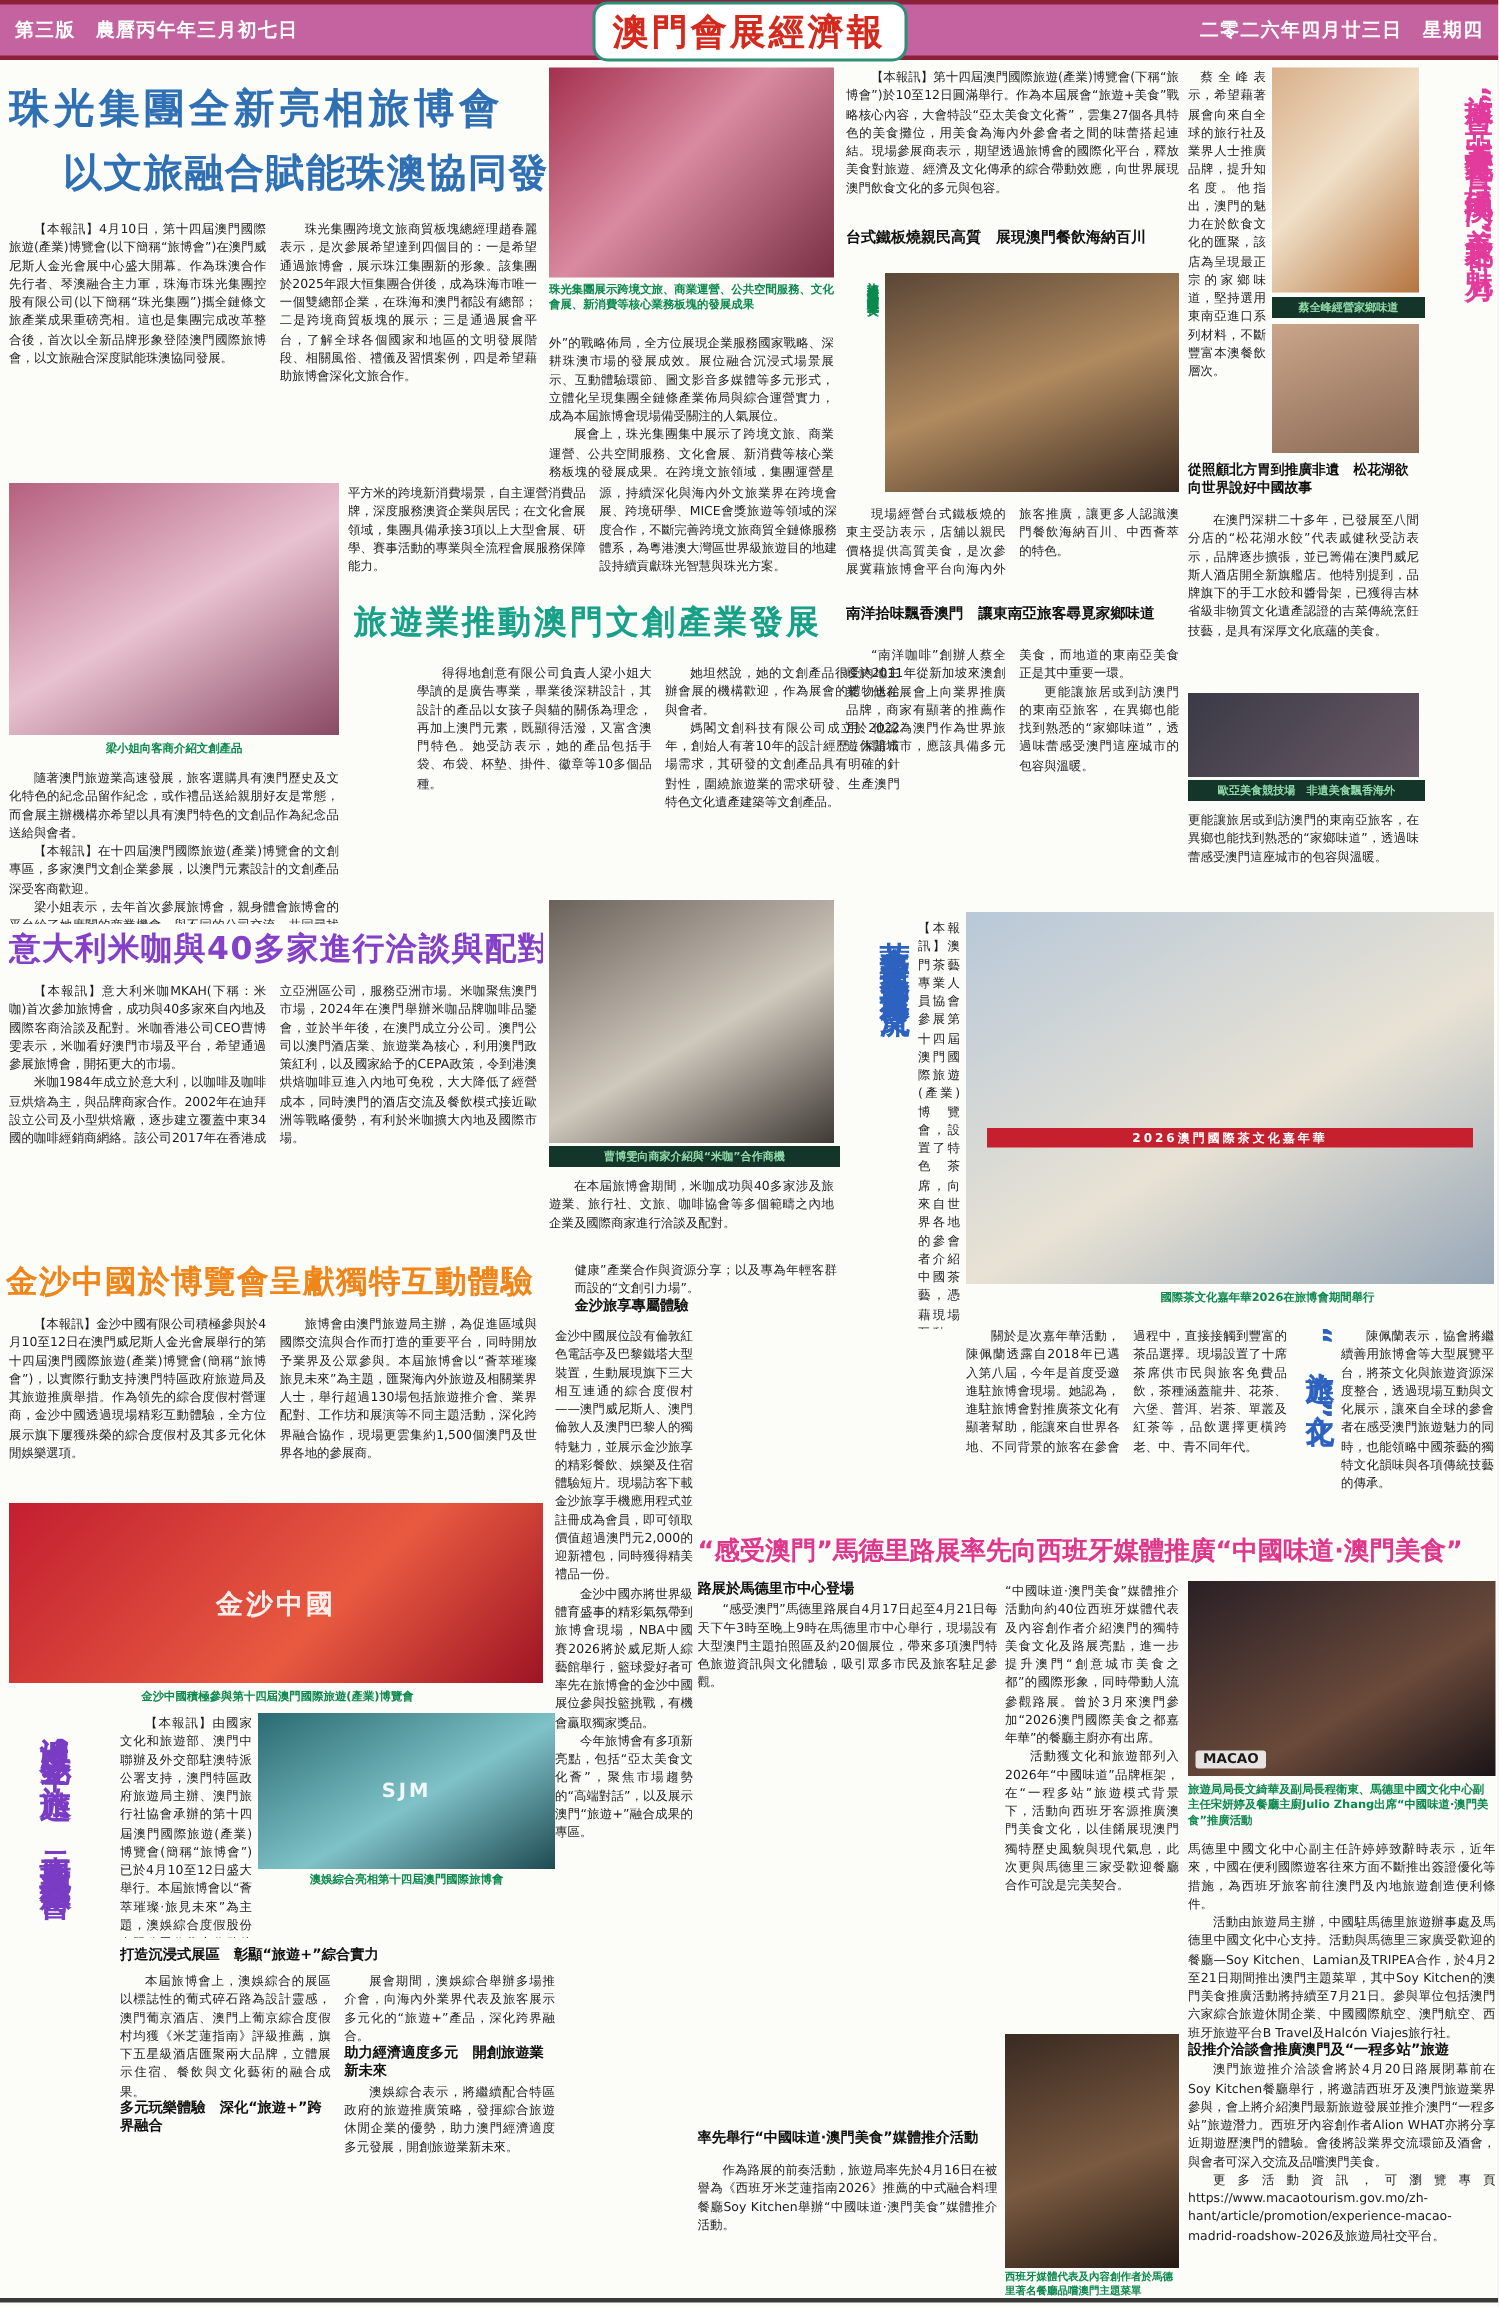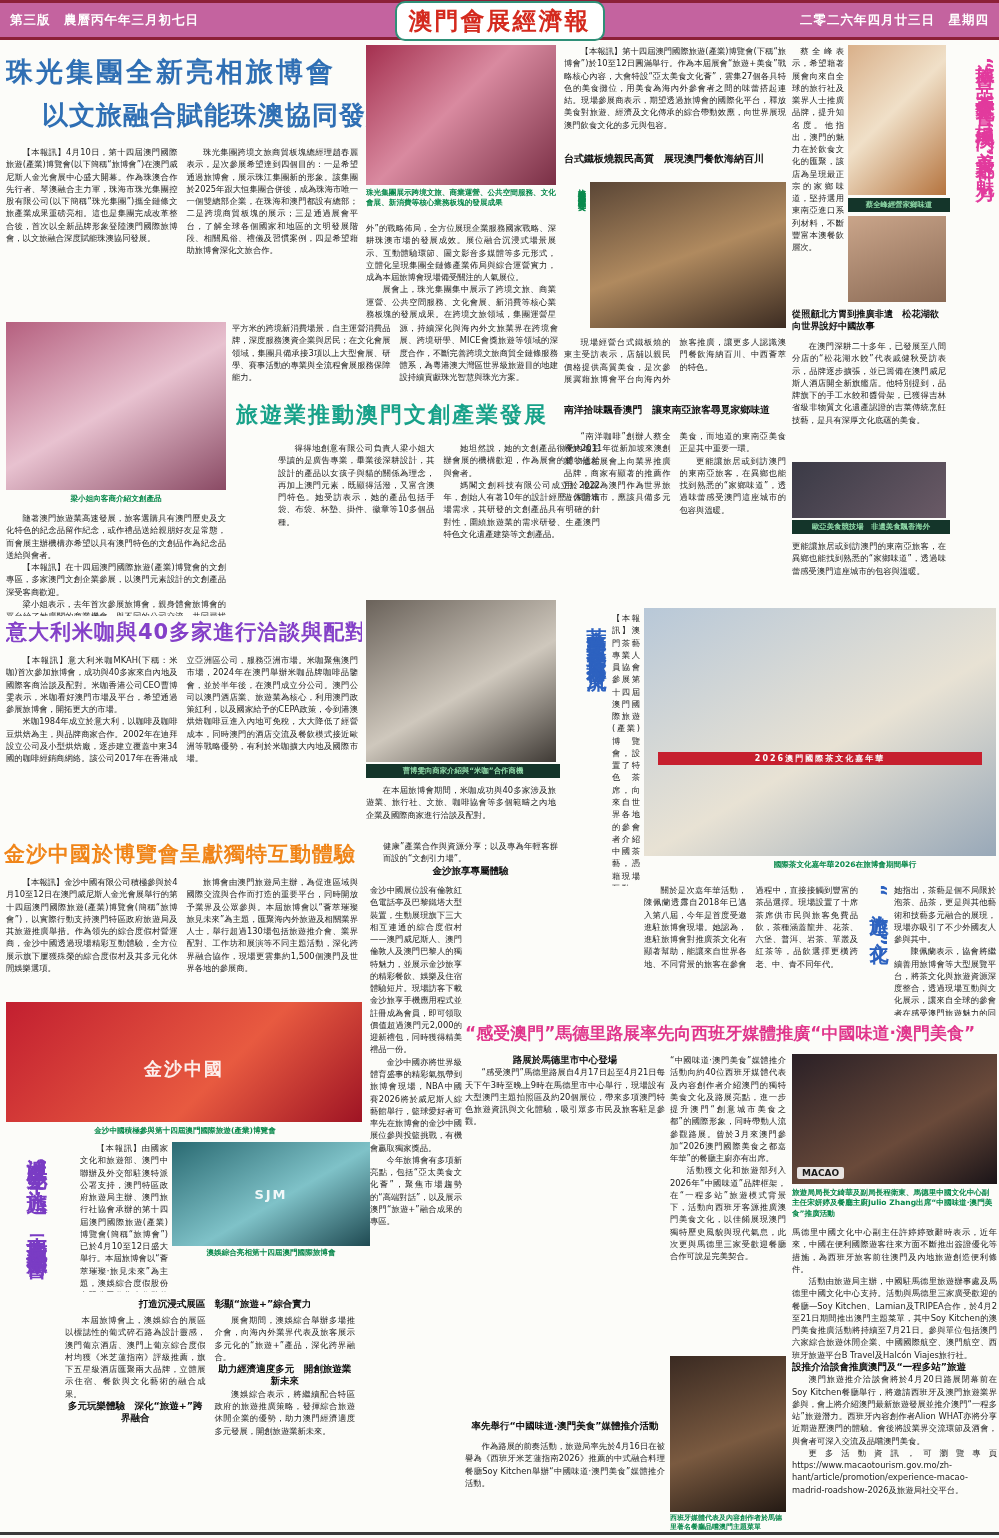--- a/index.html
+++ b/index.html
@@ -12,21 +12,21 @@
   #masthead-box{position:absolute;left:50%;top:1px;transform:translateX(-50%);
           background:#fff;border:2px solid #2e8f77;border-radius:10px;padding:2px 12px;
           color:#d42a1e;font-family:"DejaVu Serif",serif;font-weight:bold;font-size:24px;
           letter-spacing:2px;white-space:nowrap;z-index:5;}
   
   .blk{position:absolute;overflow:hidden;}
   .body{font-size:8.3px;line-height:1.48;text-align:justify;color:#1d1d1d;}
   .body p{margin:0;text-indent:2em;}
   .c2{column-count:2;column-gap:9px;}
   .hl{font-weight:bold;white-space:nowrap;}
-  .sub{font-weight:bold;color:#111;text-align:center;font-size:9.5px;line-height:1.3;margin:2px 0;text-indent:0 !important;}
+  .sub{font-weight:bold;color:#111;text-align:left;font-size:9.5px;line-height:1.3;margin:2px 0;text-indent:0 !important;}
   .capg{color:#0c8a4e;font-weight:bold;font-size:7.6px;line-height:1.35;}
   .capc{text-align:center;}
   .capbar{background:#14352a;color:#8fd9a8;font-size:7.4px;font-weight:bold;text-align:center;
           line-height:1.3;padding:2px 2px;overflow:hidden;}
   .vhead{writing-mode:vertical-rl;font-weight:bold;letter-spacing:3px;line-height:1.1;white-space:nowrap;}
   
   .photo{position:absolute;overflow:hidden;display:flex;align-items:flex-end;justify-content:flex-start;}
   .ph-booth{background:linear-gradient(135deg,#a4304f 0%,#d98aa0 45%,#7a2f45 100%);}
   .ph-tie{background:linear-gradient(160deg,#5a4636 0%,#b08a5f 50%,#3c2c22 100%);}
   .ph-food{background:linear-gradient(135deg,#d9b08a 0%,#f0e0c8 45%,#b5743f 100%);}
@@ -140,21 +140,20 @@
   </div>
   <div class="photo ph-tea" style="left:644px;top:608px;width:352px;height:248px;">
     <div class="ribbon">2026澳門國際茶文化嘉年華</div>
   </div>
   <div class="blk capg capc" style="left:700px;top:860px;width:290px;height:14px;">國際茶文化嘉年華2026在旅博會期間舉行</div>
   <div class="blk body c2" style="left:644px;top:884px;width:214px;height:132px;">
     <p>關於是次嘉年華活動，陳佩蘭透露自2018年已邁入第八屆，今年是首度受邀進駐旅博會現場。她認為，進駐旅博會對推廣茶文化有顯著幫助，能讓來自世界各地、不同背景的旅客在參會過程中，直接接觸到豐富的茶品選擇。現場設置了十席茶席供市民與旅客免費品飲，茶種涵蓋龍井、花茶、六堡、普洱、岩茶、單叢及紅茶等，品飲選擇更橫跨老、中、青不同年代。</p>
   </div>
   <div class="blk vhead" style="left:864px;top:884px;width:26px;height:132px;font-size:19px;color:#2d62c0;">“旅遊＋文化”</div>
   <div class="blk body" style="left:894px;top:884px;width:102px;height:132px;">
-    <p style="text-indent:0;">她指出，茶藝是個不局限於泡茶、品茶，更是與其他藝術和技藝多元融合的展現，現場亦吸引了不少外國友人參與其中。</p>
     <p>陳佩蘭表示，協會將繼續善用旅博會等大型展覽平台，將茶文化與旅遊資源深度整合，透過現場互動與文化展示，讓來自全球的參會者在感受澳門旅遊魅力的同時，也能領略中國茶藝的獨特文化韻味與各項傳統技藝的傳承。</p>
   </div>
 
   <div class="blk hl" style="left:4px;top:840px;width:370px;font-size:21px;color:#f08519;letter-spacing:1px;">金沙中國於博覽會呈獻獨特互動體驗</div>
   <div class="blk body" style="left:383px;top:840px;width:175px;height:42px;">
     <p style="text-indent:0;">健康”產業合作與資源分享；以及專為年輕客群而設的“文創引力場”。</p>
     <p class="sub">金沙旅享專屬體驗</p>
   </div>
   <div class="blk body c2" style="left:6px;top:836px;width:352px;height:114px;margin-top:40px;">
     <p>【本報訊】金沙中國有限公司積極參與於4月10至12日在澳門威尼斯人金光會展舉行的第十四屆澳門國際旅遊(產業)博覽會(簡稱“旅博會”)，以實際行動支持澳門特區政府旅遊局及其旅遊推廣舉措。作為領先的綜合度假村營運商，金沙中國透過現場精彩互動體驗，全方位展示旗下屢獲殊榮的綜合度假村及其多元化休閒娛樂選項。</p>
@@ -199,21 +198,21 @@
 
   <div class="blk vhead" style="left:14px;top:1142px;width:34px;height:392px;font-size:21px;color:#7a3cc4;">澳娛以多元“旅遊+”元素展現亮相旅博會</div>
   <div class="blk body" style="left:80px;top:1142px;width:88px;height:150px;">
     <p>【本報訊】由國家文化和旅遊部、澳門中聯辦及外交部駐澳特派公署支持，澳門特區政府旅遊局主辦、澳門旅行社協會承辦的第十四屆澳門國際旅遊(產業)博覽會(簡稱“旅博會”)已於4月10至12日盛大舉行。本屆旅博會以“薈萃璀璨·旅見未來”為主題，澳娛綜合度假股份有限公司作為合作夥伴積極參展，於開幕典禮主禮並分享高質量發展的最新成果。</p>
   </div>
   <div class="photo ph-ay" style="left:172px;top:1142px;width:198px;height:104px;">
     <span class="ph-label">SJM</span>
   </div>
   <div class="blk capg capc" style="left:172px;top:1248px;width:198px;height:14px;">澳娛綜合亮相第十四屆澳門國際旅博會</div>
   <div class="blk sub" style="left:80px;top:1296px;width:290px;height:14px;">打造沉浸式展區　彰顯“旅遊+”綜合實力</div>
-  <div class="blk body c2" style="left:65px;top:1314px;width:290px;height:218px;">
+  <div class="blk body c2" style="left:80px;top:1314px;width:290px;height:218px;">
     <p>本屆旅博會上，澳娛綜合的展區以標誌性的葡式碎石路為設計靈感，澳門葡京酒店、澳門上葡京綜合度假村均獲《米芝蓮指南》評級推薦，旗下五星級酒店匯聚兩大品牌，立體展示住宿、餐飲與文化藝術的融合成果。</p>
     <p class="sub">多元玩樂體驗　深化“旅遊+”跨界融合</p>
     <p>展會期間，澳娛綜合舉辦多場推介會，向海內外業界代表及旅客展示多元化的“旅遊+”產品，深化跨界融合。</p>
     <p class="sub">助力經濟適度多元　開創旅遊業新未來</p>
     <p>澳娛綜合表示，將繼續配合特區政府的旅遊推廣策略，發揮綜合旅遊休閒企業的優勢，助力澳門經濟適度多元發展，開創旅遊業新未來。</p>
   </div>
 
   <div id="bottomrule"></div>
 </div>
 

